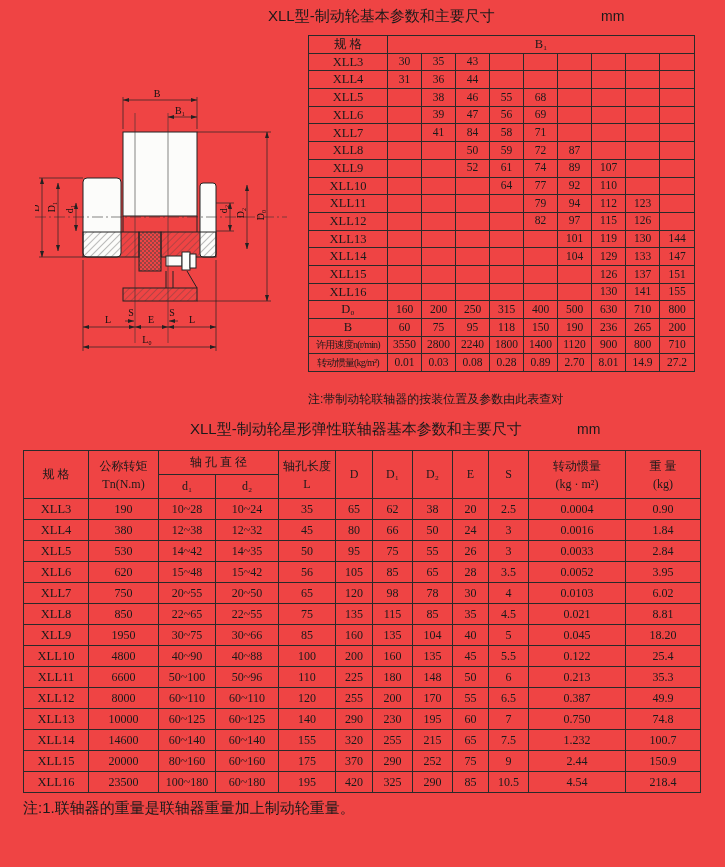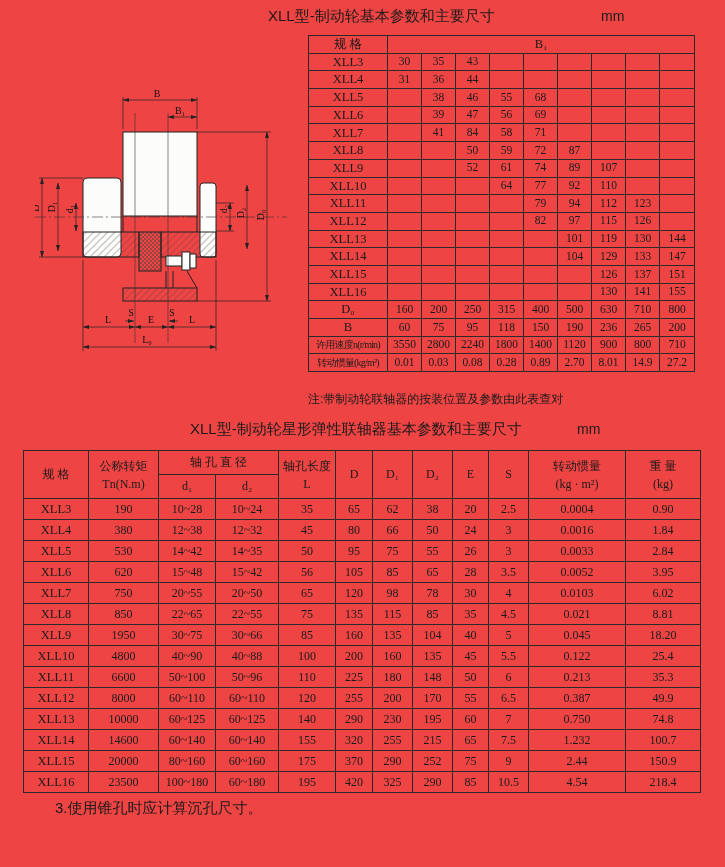--- a/index.html
+++ b/index.html
@@ -632,16 +632,16 @@
           <td>290</td>
           <td>85</td>
           <td>10.5</td>
           <td>4.54</td>
           <td>218.4</td>
         </tr>
       </tbody>
   </table>
 
   <div class="footnotes">
-    <div class="ind">3.使用锥孔时应计算沉孔尺寸。</div>
+    <div>注:1.联轴器的重量是联轴器重量加上制动轮重量。</div>
   </div>
 
 </div>
 
 </body></html>

